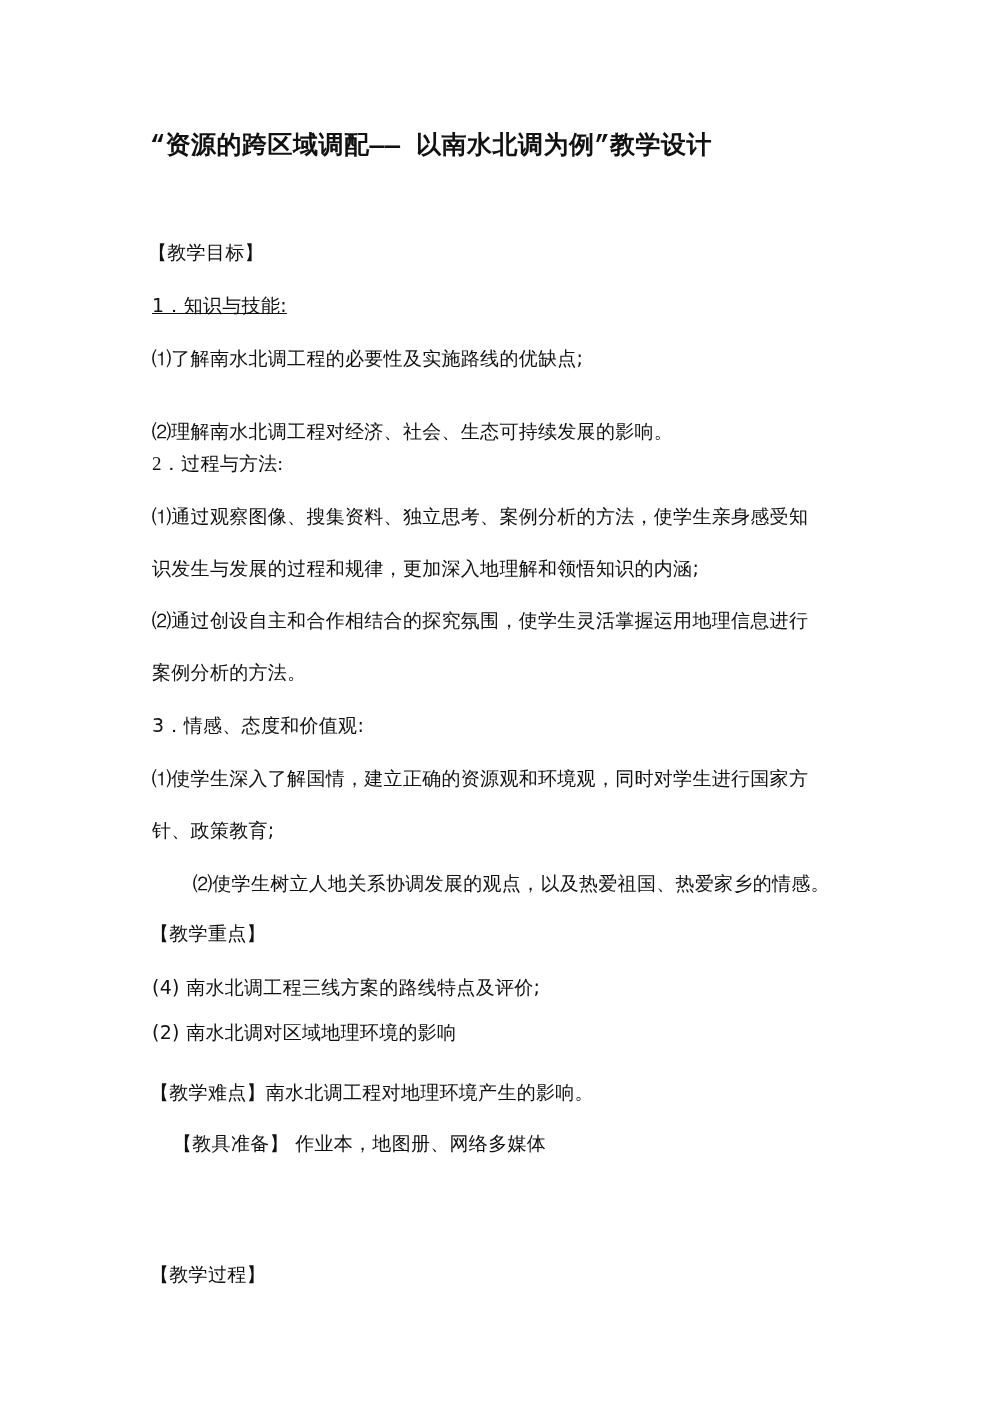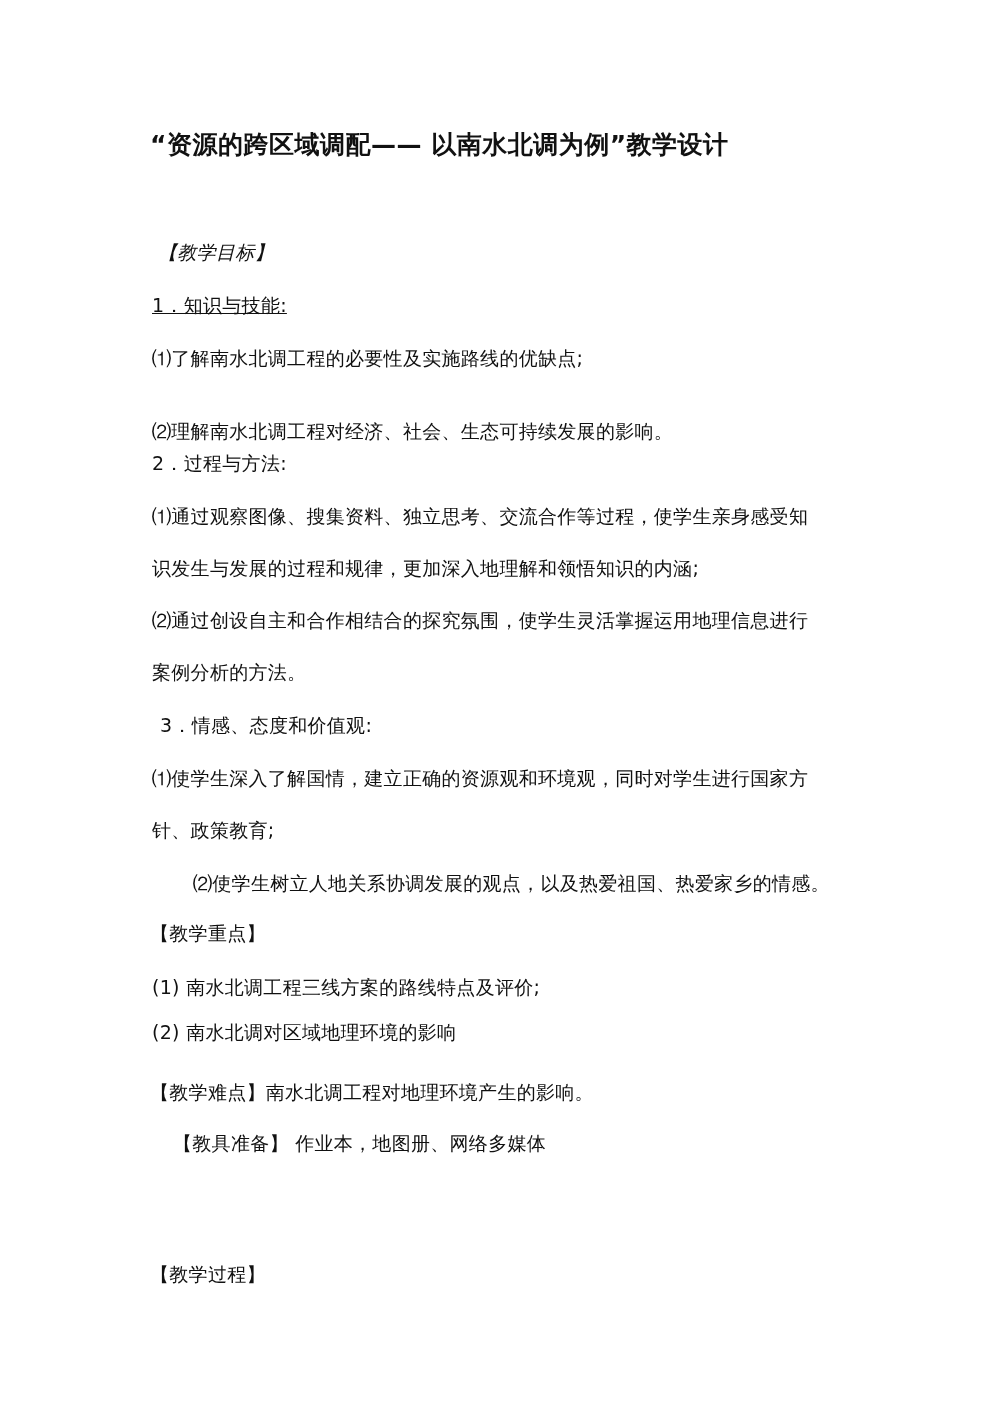--- a/index.html
+++ b/index.html
@@ -1,46 +1,46 @@
 <!DOCTYPE html>
 <html><head>
 <meta charset="utf-8">
 <style>
   html, body { margin: 0; padding: 0; background: #ffffff; }
   body { width: 1000px; height: 1414px; position: relative; overflow: hidden;
          font-family: "DejaVu Sans", "Liberation Sans", sans-serif; color: #111; }
   .title { position: absolute; left: 150px; top: 128px; font-size: 25px; font-weight: bold;
-           letter-spacing: 0.5px; white-space: nowrap; }
+           letter-spacing: 0.5px; white-space: nowrap; font-family: Liberation Mono, monospace; }
   .line { position: absolute; left: 152px; font-size: 19px; white-space: nowrap; letter-spacing: 0.3px; }
   .heading { font-size: 19px; }
 </style>
 </head>
 <body>
 
 <div>
   <div class="title">“资源的跨区域调配—— 以南水北调为例”教学设计</div>
 
-  <div class="line heading" style="top:240px; left:158px;font-style:italic;">【教学目标】</div>
+  <div class="line heading" style="top:240px; left:148px;">【教学目标】</div>
 
   <div class="line" style="top:293px;text-decoration:underline;">1．知识与技能:</div>
   <div class="line" style="top:346px;">⑴了解南水北调工程的必要性及实施路线的优缺点;</div>
   <div class="line" style="top:399px;margin-top:20px;">⑵理解南水北调工程对经济、社会、生态可持续发展的影响。</div>
 
-  <div class="line" style="top:451px;">2．过程与方法:</div>
-  <div class="line" style="top:504px;">⑴通过观察图像、搜集资料、独立思考、交流合作等过程，使学生亲身感受知</div>
+  <div class="line" style="top:451px;font-family:Liberation Serif, serif;">2．过程与方法:</div>
+  <div class="line" style="top:504px;">⑴通过观察图像、搜集资料、独立思考、案例分析的方法，使学生亲身感受知</div>
   <div class="line" style="top:556px;">识发生与发展的过程和规律，更加深入地理解和领悟知识的内涵;</div>
   <div class="line" style="top:608px;">⑵通过创设自主和合作相结合的探究氛围，使学生灵活掌握运用地理信息进行</div>
   <div class="line" style="top:660px;">案例分析的方法。</div>
 
-  <div class="line" style="top:713px;margin-left:8px;">3．情感、态度和价值观:</div>
+  <div class="line" style="top:713px;">3．情感、态度和价值观:</div>
   <div class="line" style="top:766px;">⑴使学生深入了解国情，建立正确的资源观和环境观，同时对学生进行国家方</div>
   <div class="line" style="top:818px;">针、政策教育;</div>
   <div class="line" style="top:871px;margin-left:41px;">⑵使学生树立人地关系协调发展的观点，以及热爱祖国、热爱家乡的情感。</div>
 
   <div class="line heading" style="top:921px; left:150px;">【教学重点】</div>
-  <div class="line" style="top:975px;">(1)  南水北调工程三线方案的路线特点及评价;</div>
+  <div class="line" style="top:975px;">(4)  南水北调工程三线方案的路线特点及评价;</div>
   <div class="line" style="top:1020px;">(2)  南水北调对区域地理环境的影响</div>
 
   <div class="line" style="top:1080px; left:150px;font-family:Liberation Serif, serif;">【教学难点】南水北调工程对地理环境产生的影响。</div>
   <div class="line" style="top:1131px; left:173px;">【教具准备】 作业本，地图册、网络多媒体</div>
 
   <div class="line heading" style="top:1262px; left:150px;">【教学过程】</div>
 </div>
 
 </body></html>

